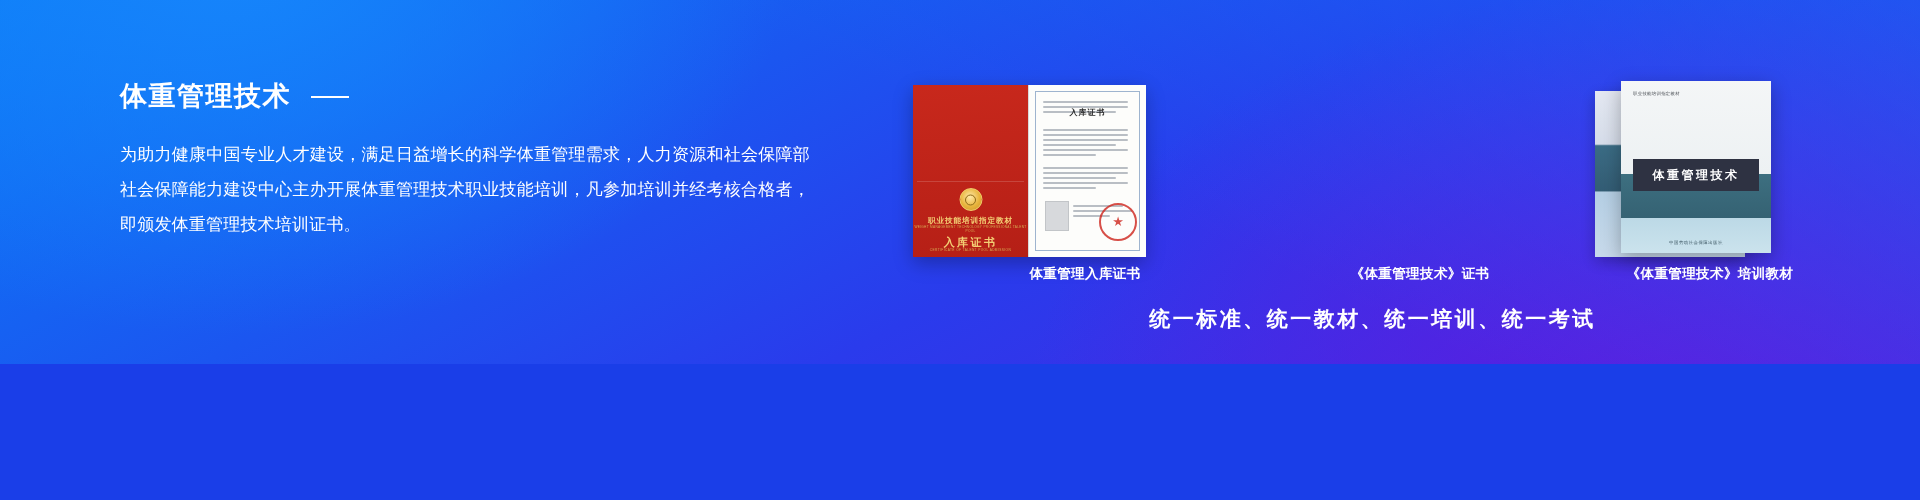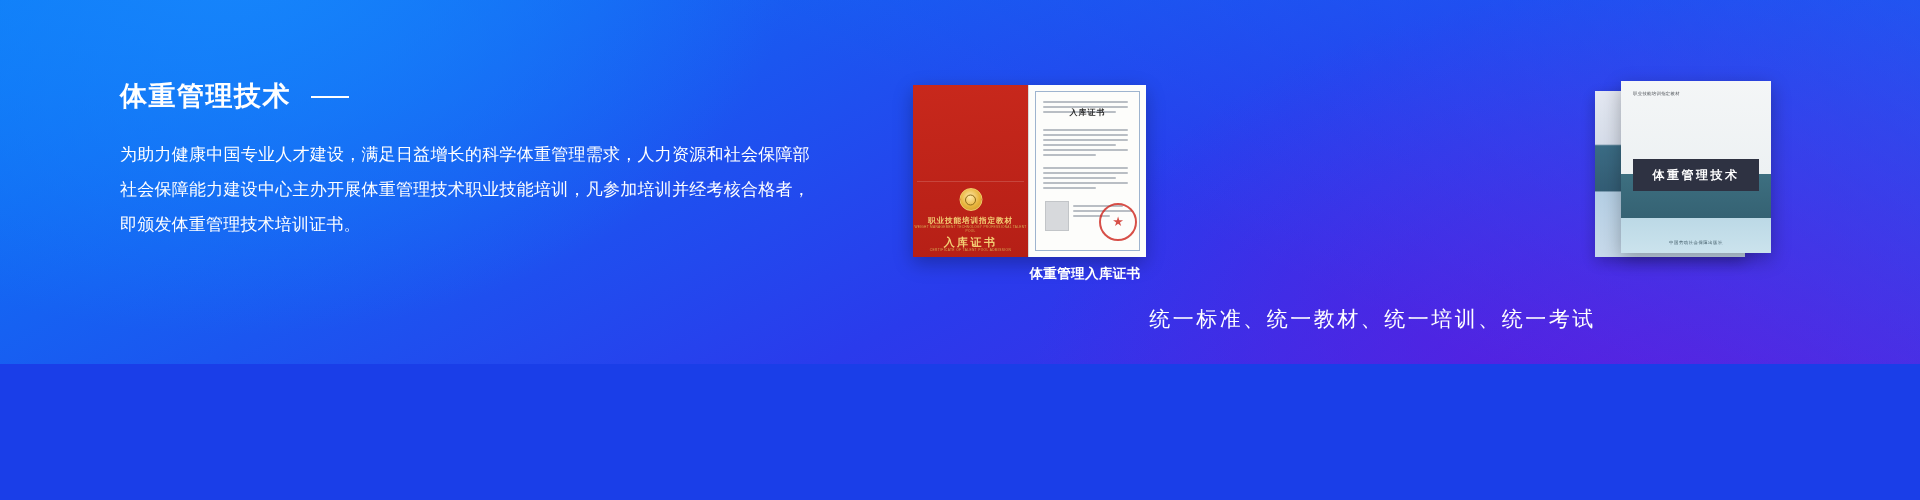--- a/index.html
+++ b/index.html
@@ -56,21 +56,21 @@
   .cap{
     position:absolute;font-size:13.5px;font-weight:700;color:#ffffff;
     letter-spacing:.4px;white-space:nowrap;text-align:center;
   }
   .cap-1{left:0;width:360px;}
   .cap-2{left:390px;width:250px;}
   .cap-3{left:640px;width:330px;}
 
   .tagline{
     position:absolute;left:0;top:305px;width:935px;text-align:center;
-    font-size:21px;font-weight:400;color:#ffffff;letter-spacing:2.5px;
+    font-size:21px;font-weight:700;color:#ffffff;letter-spacing:2.5px;
     white-space:nowrap;
   }
 
   
   .c1{position:absolute;left:8px;top:0;width:232px;height:172px;
       box-shadow:0 6px 18px rgba(0,0,0,.28);}
   .c1-red{position:absolute;left:0;top:0;width:115px;height:172px;
       background:linear-gradient(175deg,#c8281c 0%,#b51f16 100%);}
   .c1-red .fold{position:absolute;left:4px;right:4px;top:96px;height:1px;
       background:rgba(255,255,255,.16);}
@@ -240,18 +240,20 @@
             <span>体重管理技术</span>
           </div>
           <div class="c3-foot">中国劳动社会保障出版社</div>
         </div>
       </div>
 
     </div>
 
     <div class="cap-row">
       <div class="cap cap-1">体重管理入库证书</div>
+      <div class="cap cap-2">《体重管理技术》证书</div>
+      <div class="cap cap-3">《体重管理技术》培训教材</div>
     </div>
 
     <div class="tagline">统一标准、统一教材、统一培训、统一考试</div>
 
   </div>
 </div>
 
 </body></html>

